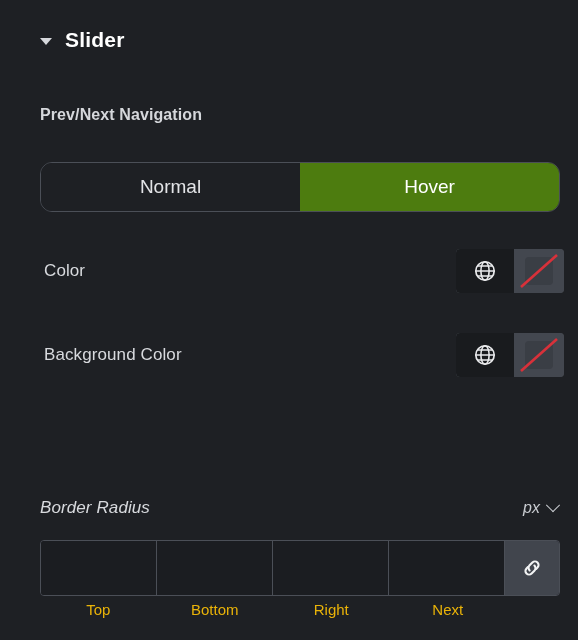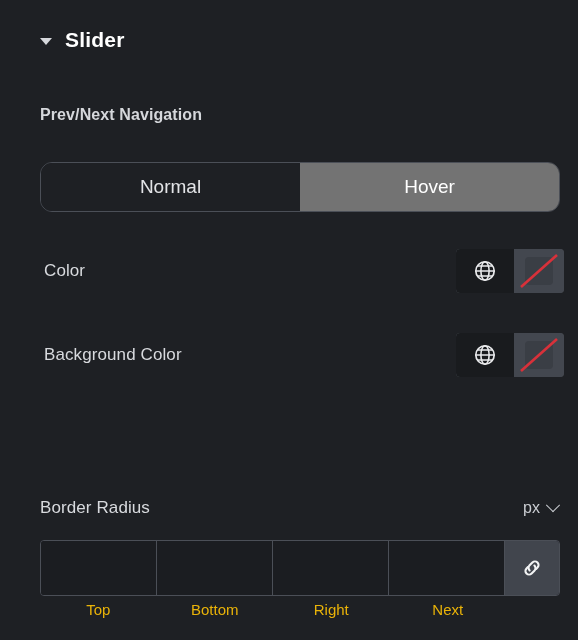--- a/index.html
+++ b/index.html
@@ -80,21 +80,21 @@
     justify-content: center;
     font-size: 19px;
     color: #e3e4e7;
     cursor: pointer;
     user-select: none;
   }
   .tab.inactive {
     background: #1e2024;
   }
   .tab.active {
-    background: #737373;
+    background: #4d7c0f;
     color: #ffffff;
   }
 
   
   .row {
     position: absolute;
     left: 44px;
     width: 520px;
     height: 44px;
     display: flex;
@@ -157,20 +157,21 @@
   
   .br-label-row {
     position: absolute;
     left: 40px;
     top: 494px;
     width: 520px;
     height: 28px;
     display: flex;
     align-items: center;
     justify-content: space-between;
+    font-style: italic;
   }
   .unit-select {
     display: flex;
     align-items: center;
     gap: 8px;
     font-size: 16px;
     color: #c9ccd1;
     cursor: pointer;
     padding-right: 2px;
   }

